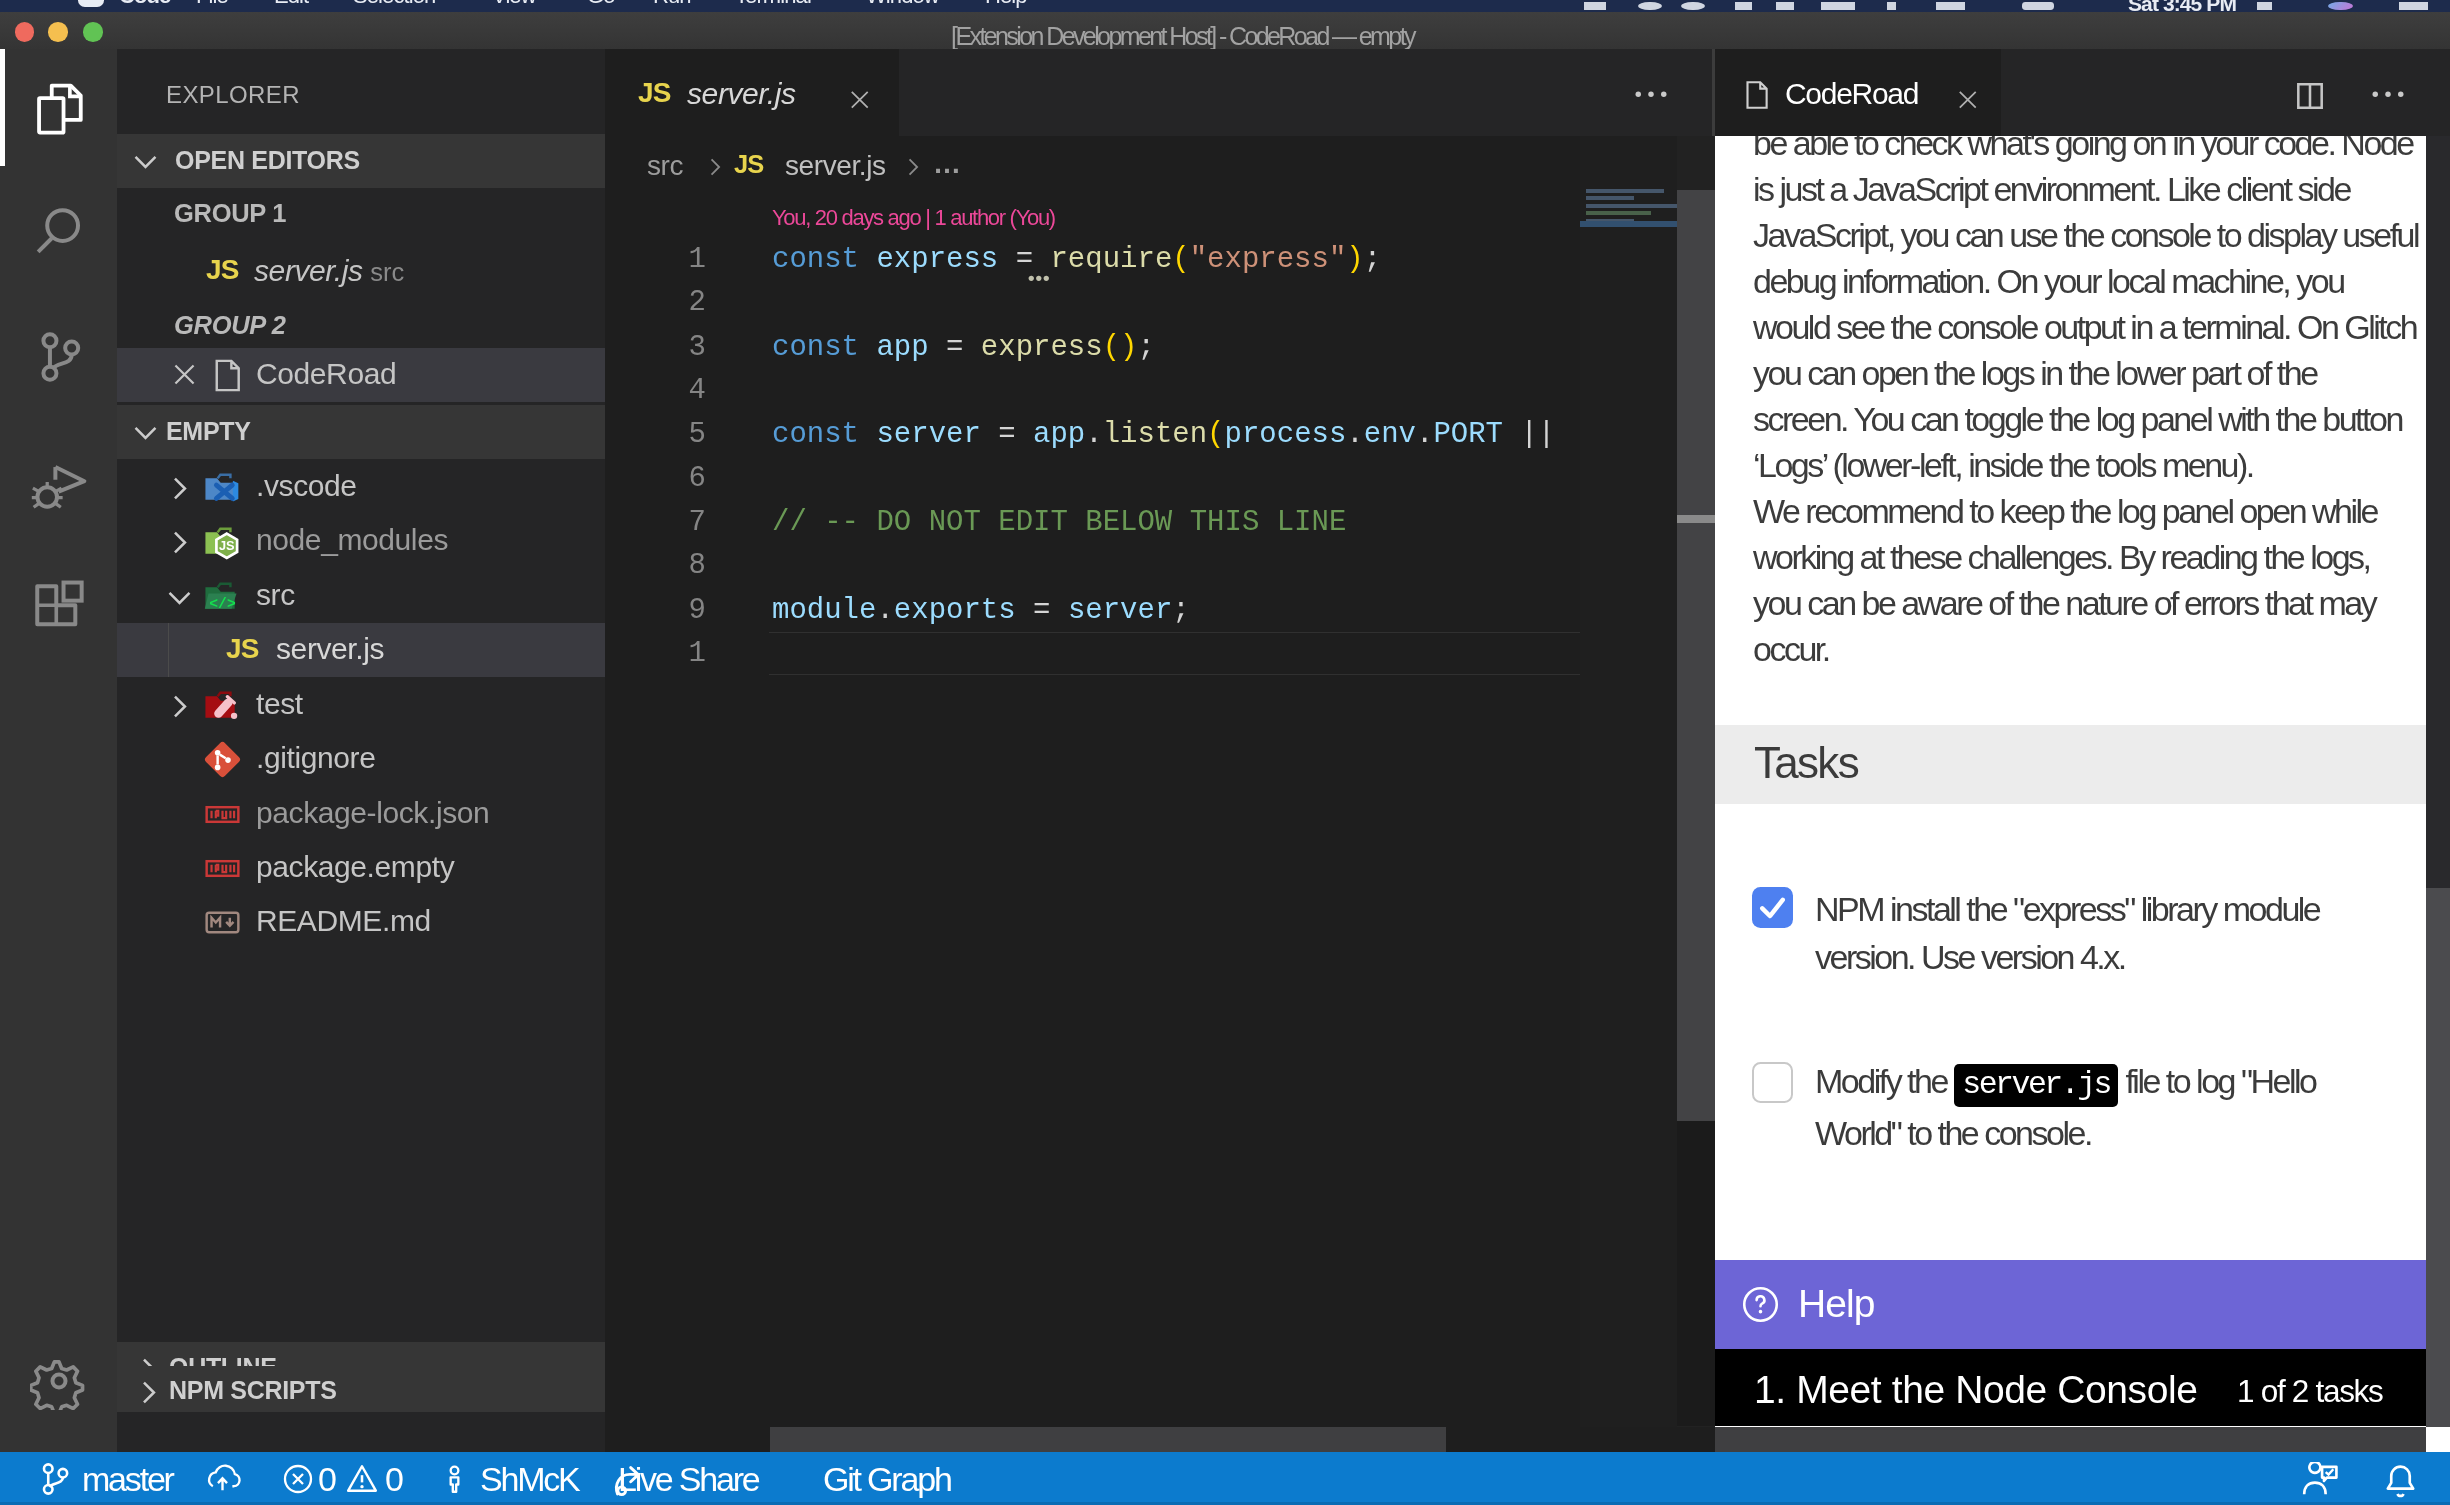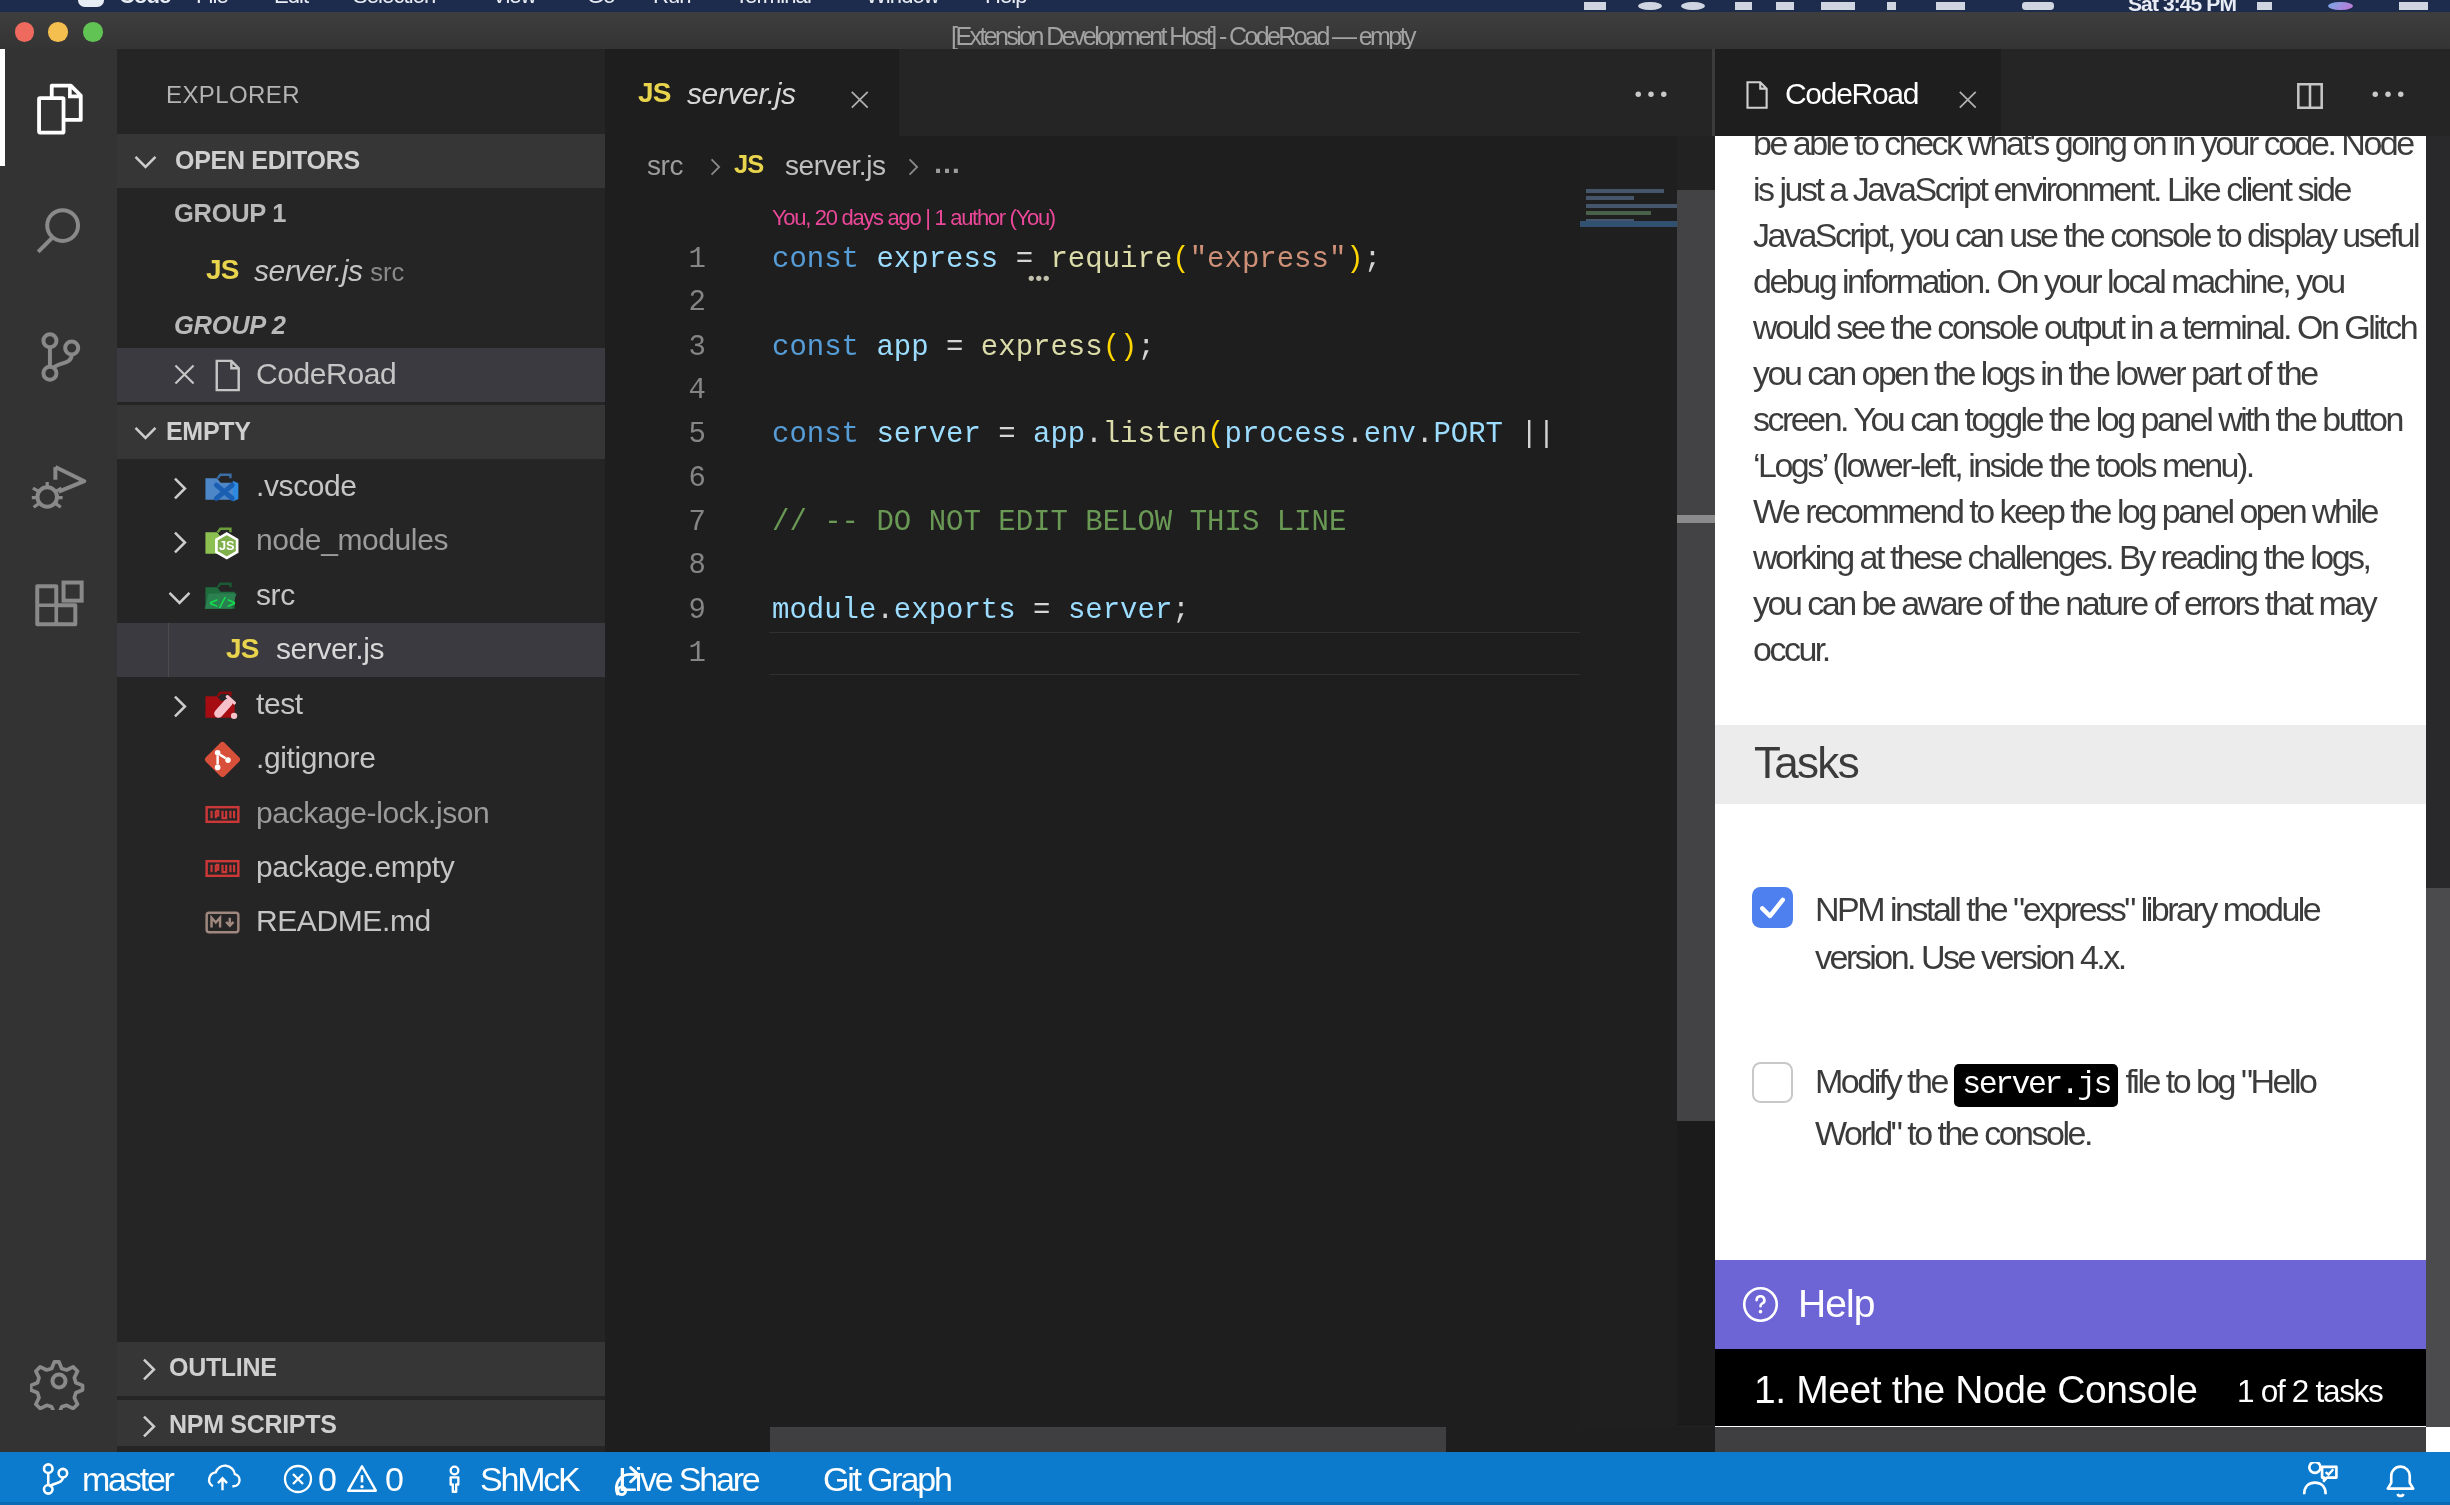--- a/index.html
+++ b/index.html
@@ -289,21 +289,21 @@
         </div>
       <div class="abs rowtxt" style="left:139px; top:9.4px;">README.md</div>
     </div>
 
     <div class="sb sechead" style="top:1293px; height:54px;">
       <svg class="chev" style="left:17px; top:12.8px" viewBox="0 0 16 16">
           <path d="M5.5 2.5 L11 8 L5.5 13.5" fill="none" stroke="#cccccc" stroke-width="1.4"></path>
         </svg>
       <div style="position:absolute; left:52px; top:11px;">OUTLINE</div>
     </div>
-    <div class="sb sechead" style="top:1351px; height:46px;">
+    <div class="sb sechead" style="top:1317px; height:46px;">
       <svg class="chev" style="left:17px; top:12px" viewBox="0 0 16 16">
           <path d="M5.5 2.5 L11 8 L5.5 13.5" fill="none" stroke="#cccccc" stroke-width="1.4"></path>
         </svg>
       <div style="position:absolute; left:52px; top:10.2px;">NPM SCRIPTS</div>
     </div>
   </div>
 
   <div id="tabbar1" class="abs"></div>
   <div id="tab1" class="abs">
     <span class="jsbadge abs" style="left:32px; top:28px;">JS</span>

